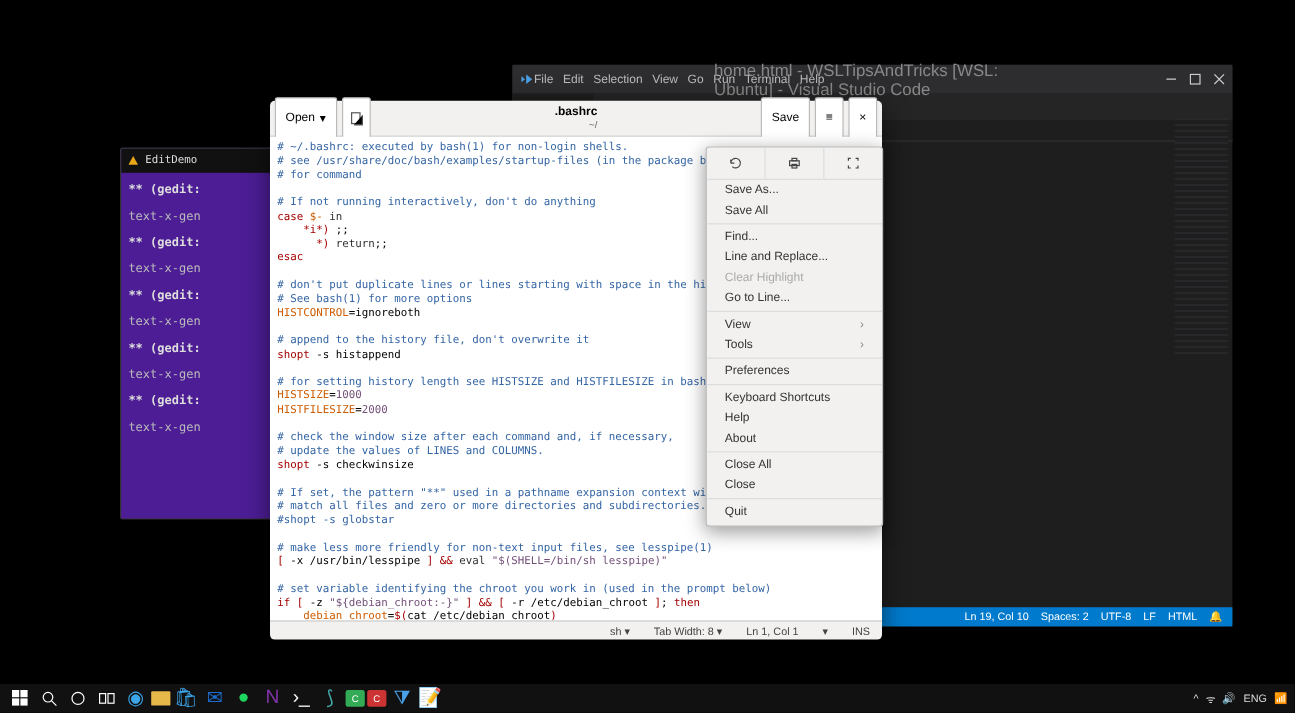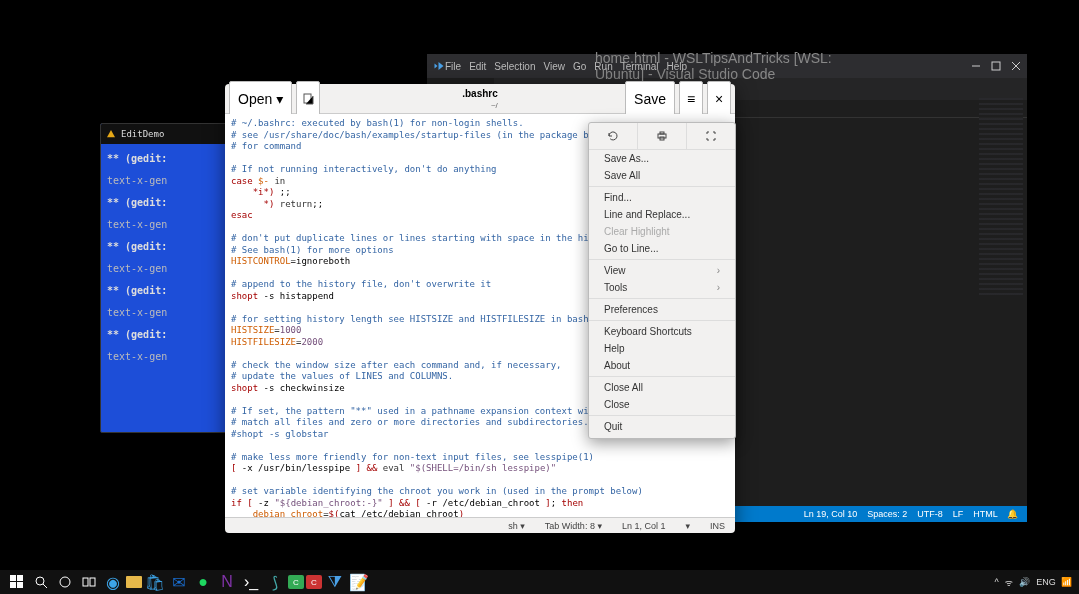--- a/index.html
+++ b/index.html
@@ -21,30 +21,30 @@
 .vscode .mmap { position:absolute; right:4px; top:44px; width:44px; height:200px; background:repeating-linear-gradient(180deg,#2a2a2e 0 2px,#1e1e1e 2px 5px); opacity:.8; }
 .vscode .status { position:absolute; bottom:0; left:0; right:0; height:16px; background:#007acc; color:#fff; font-size:9px; display:flex; align-items:center; justify-content:flex-end; gap:10px; padding:0 8px; }
 
 .o  { color:#ce9178; }
 .b  { color:#569cd6; }
 .p  { color:#c586c0; }
 .y  { color:#dcdcaa; }
 .gr { color:#888; }
 
 
-.term { position:absolute; left:100px; top:123px; width:200px; height:310px; background:#1d4ed8; border-radius:2px; color:#ddd; font-family:Consolas,monospace; font-size:10px; border:1px solid #333; overflow:hidden; }
+.term { position:absolute; left:100px; top:123px; width:200px; height:310px; background:#4c1d95; border-radius:2px; color:#ddd; font-family:Consolas,monospace; font-size:10px; border:1px solid #333; overflow:hidden; }
 .term .tt { background:#111; height:20px; display:flex; align-items:center; gap:6px; padding:0 6px; font-size:9px; }
 .term .tt svg { width:8px; height:8px; }
 .term .body { padding:4px 6px; line-height:22px; }
 .term .lg { color:#bbb; }
 
 
 .gedit { position:absolute; left:225px; top:84px; width:510px; height:449px; background:#f2f1f0; border-radius:4px; box-shadow:0 4px 20px rgba(0,0,0,.5); display:flex; flex-direction:column; font-size:11px; }
 .gedit .header { height:30px; display:flex; align-items:center; padding:3px 4px; gap:4px; border-bottom:1px solid #ccc; }
-.gedit .hbtn { background:#fff; border:1px solid #bbb; border-radius:2px; height:36px; padding:0 8px; font-size:14px; display:flex; align-items:center; gap:4px; }
+.gedit .hbtn { background:#fff; border:1px solid #bbb; border-radius:2px; height:36px; padding:0 8px; font-size:10px; display:flex; align-items:center; gap:4px; }
 .gedit .sq { width:24px; padding:0; justify-content:center; }
 .gedit .spacer { flex:1; }
 .gedit .tcenter { text-align:right; font-weight:bold; font-size:10px; position:absolute; left:50%; transform:translateX(-50%); }
 .gedit .tsub { font-size:8px; color:#666; font-weight:normal; }
 .gedit .content { flex:1; background:#fff; padding:4px 6px; font-family:monospace; font-size:9px; line-height:11.5px; white-space:pre; overflow:hidden; }
 .gedit .status2 { height:16px; border-top:1px solid #ccc; display:flex; align-items:center; justify-content:flex-end; font-size:9px; color:#444; gap:20px; padding:0 10px; }
 .cB { color:#3465a4; }
 .cR { color:#a40000; }
 .cO { color:#ce5c00; }
 .cM { color:#75507b; }

